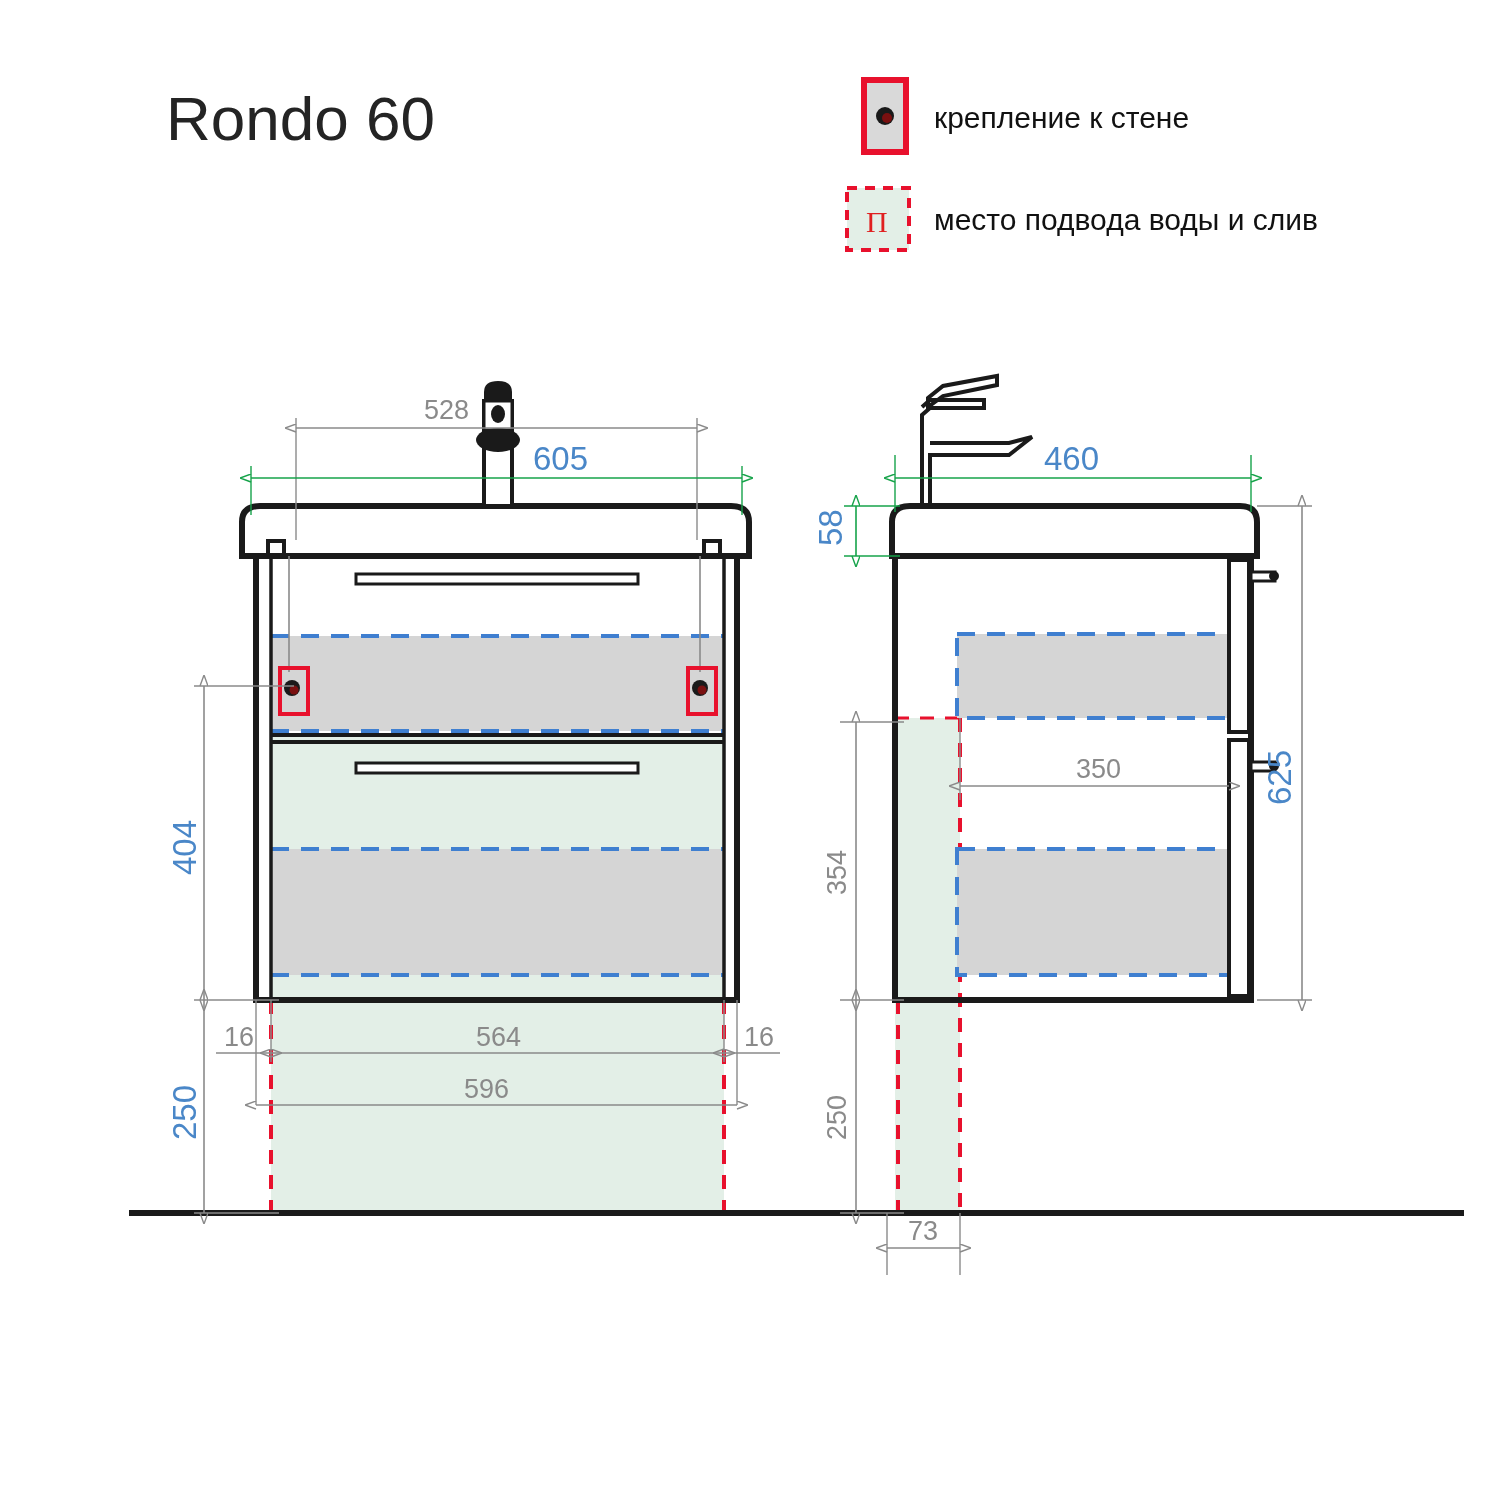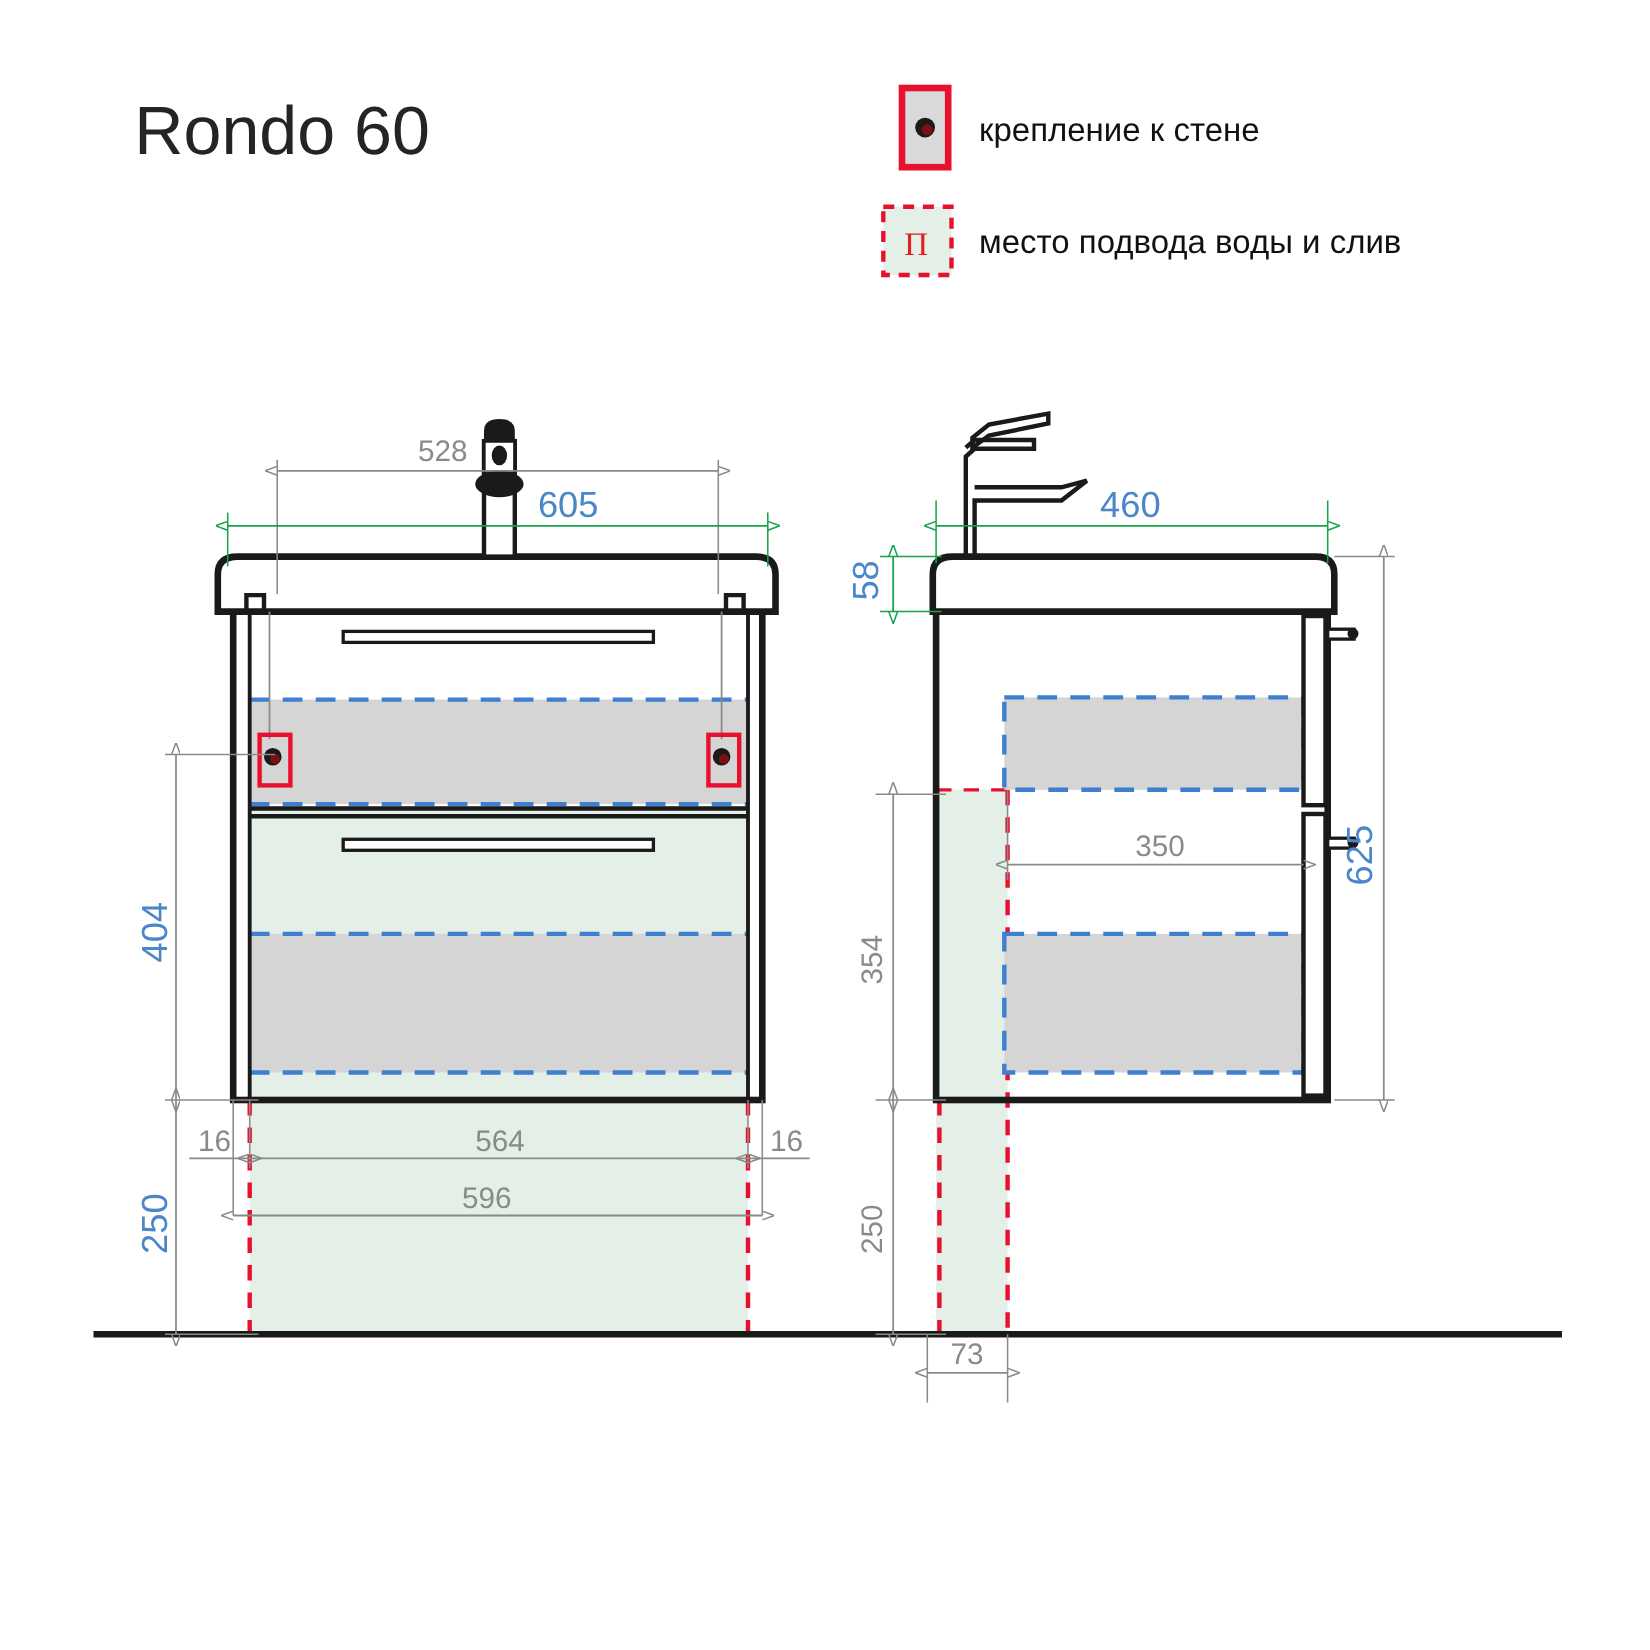--- a/index.html
+++ b/index.html
@@ -1,21 +1,21 @@
 <!DOCTYPE html>
 <html><head>
 <meta charset="utf-8">
 <style>
   html,body{margin:0;padding:0;background:#ffffff;}
   body{
     width:1500px;height:1500px;position:relative;overflow:hidden;
     font-family:"Liberation Sans","DejaVu Sans",sans-serif;
     -webkit-font-smoothing:antialiased;
   }
-  #sheet{position:absolute;inset:0;}
+  #sheet{position:absolute;inset:0;margin-left:44px;}
   svg{display:block;}
   .ttl{font-size:62px;fill:#242424;font-family:"Liberation Sans","DejaVu Sans",sans-serif;}
   .lg{font-size:30px;fill:#111111;font-family:"Liberation Sans","DejaVu Sans",sans-serif;}
   .dimg{font-size:27px;fill:#8a8a8a;font-family:"Liberation Sans","DejaVu Sans",sans-serif;}
   .dimb{font-size:33px;fill:#4a87c8;font-family:"Liberation Sans","DejaVu Sans",sans-serif;}
   .legП{font-size:30px;fill:#e02020;font-family:"Liberation Serif","DejaVu Serif",serif;}
 </style>
 </head>
 <body>
 

